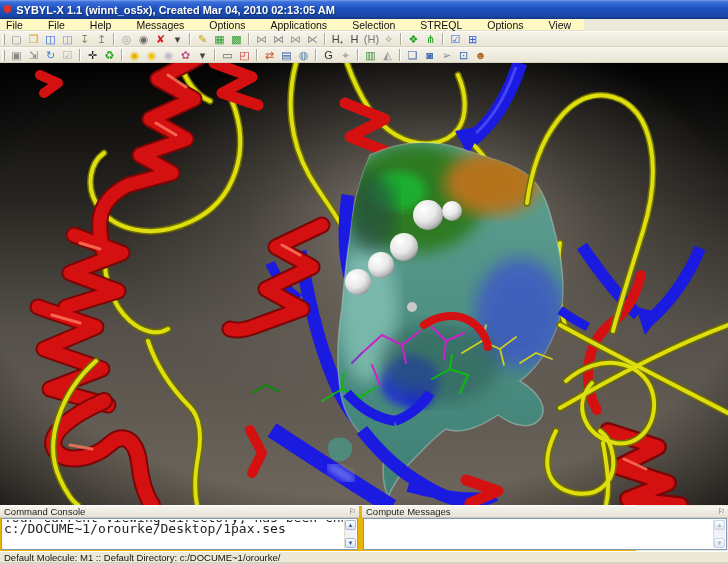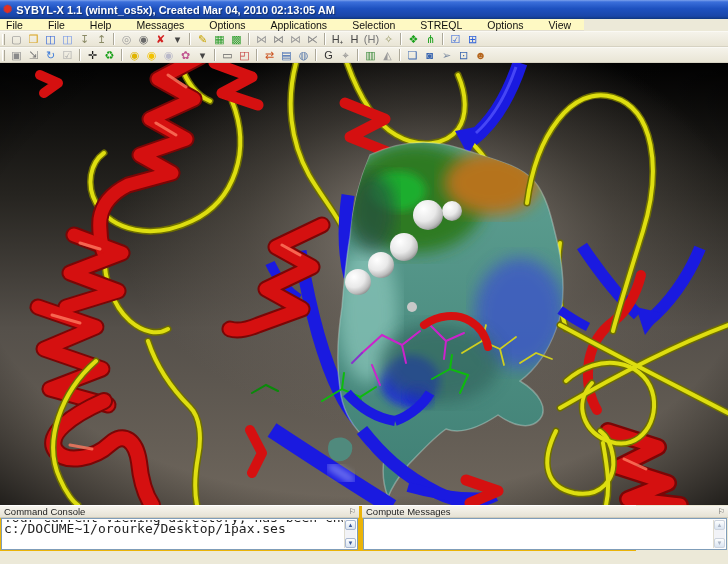--- a/index.html
+++ b/index.html
@@ -385,14 +385,17 @@
       </div>
       <div class="panel-body">
         <div class="vscroll faint">
           <div class="sb-btn sb-up">▲</div>
           <div class="sb-btn sb-dn">▼</div>
         </div>
       </div>
     </div>
   </div>
 
+  <div class="statusbar">
+    <span>Default Molecule: M1 :: Default Directory: c:/DOCUME~1/orourke/</span>
+  </div>
 
 </div>
 
 </body></html>

